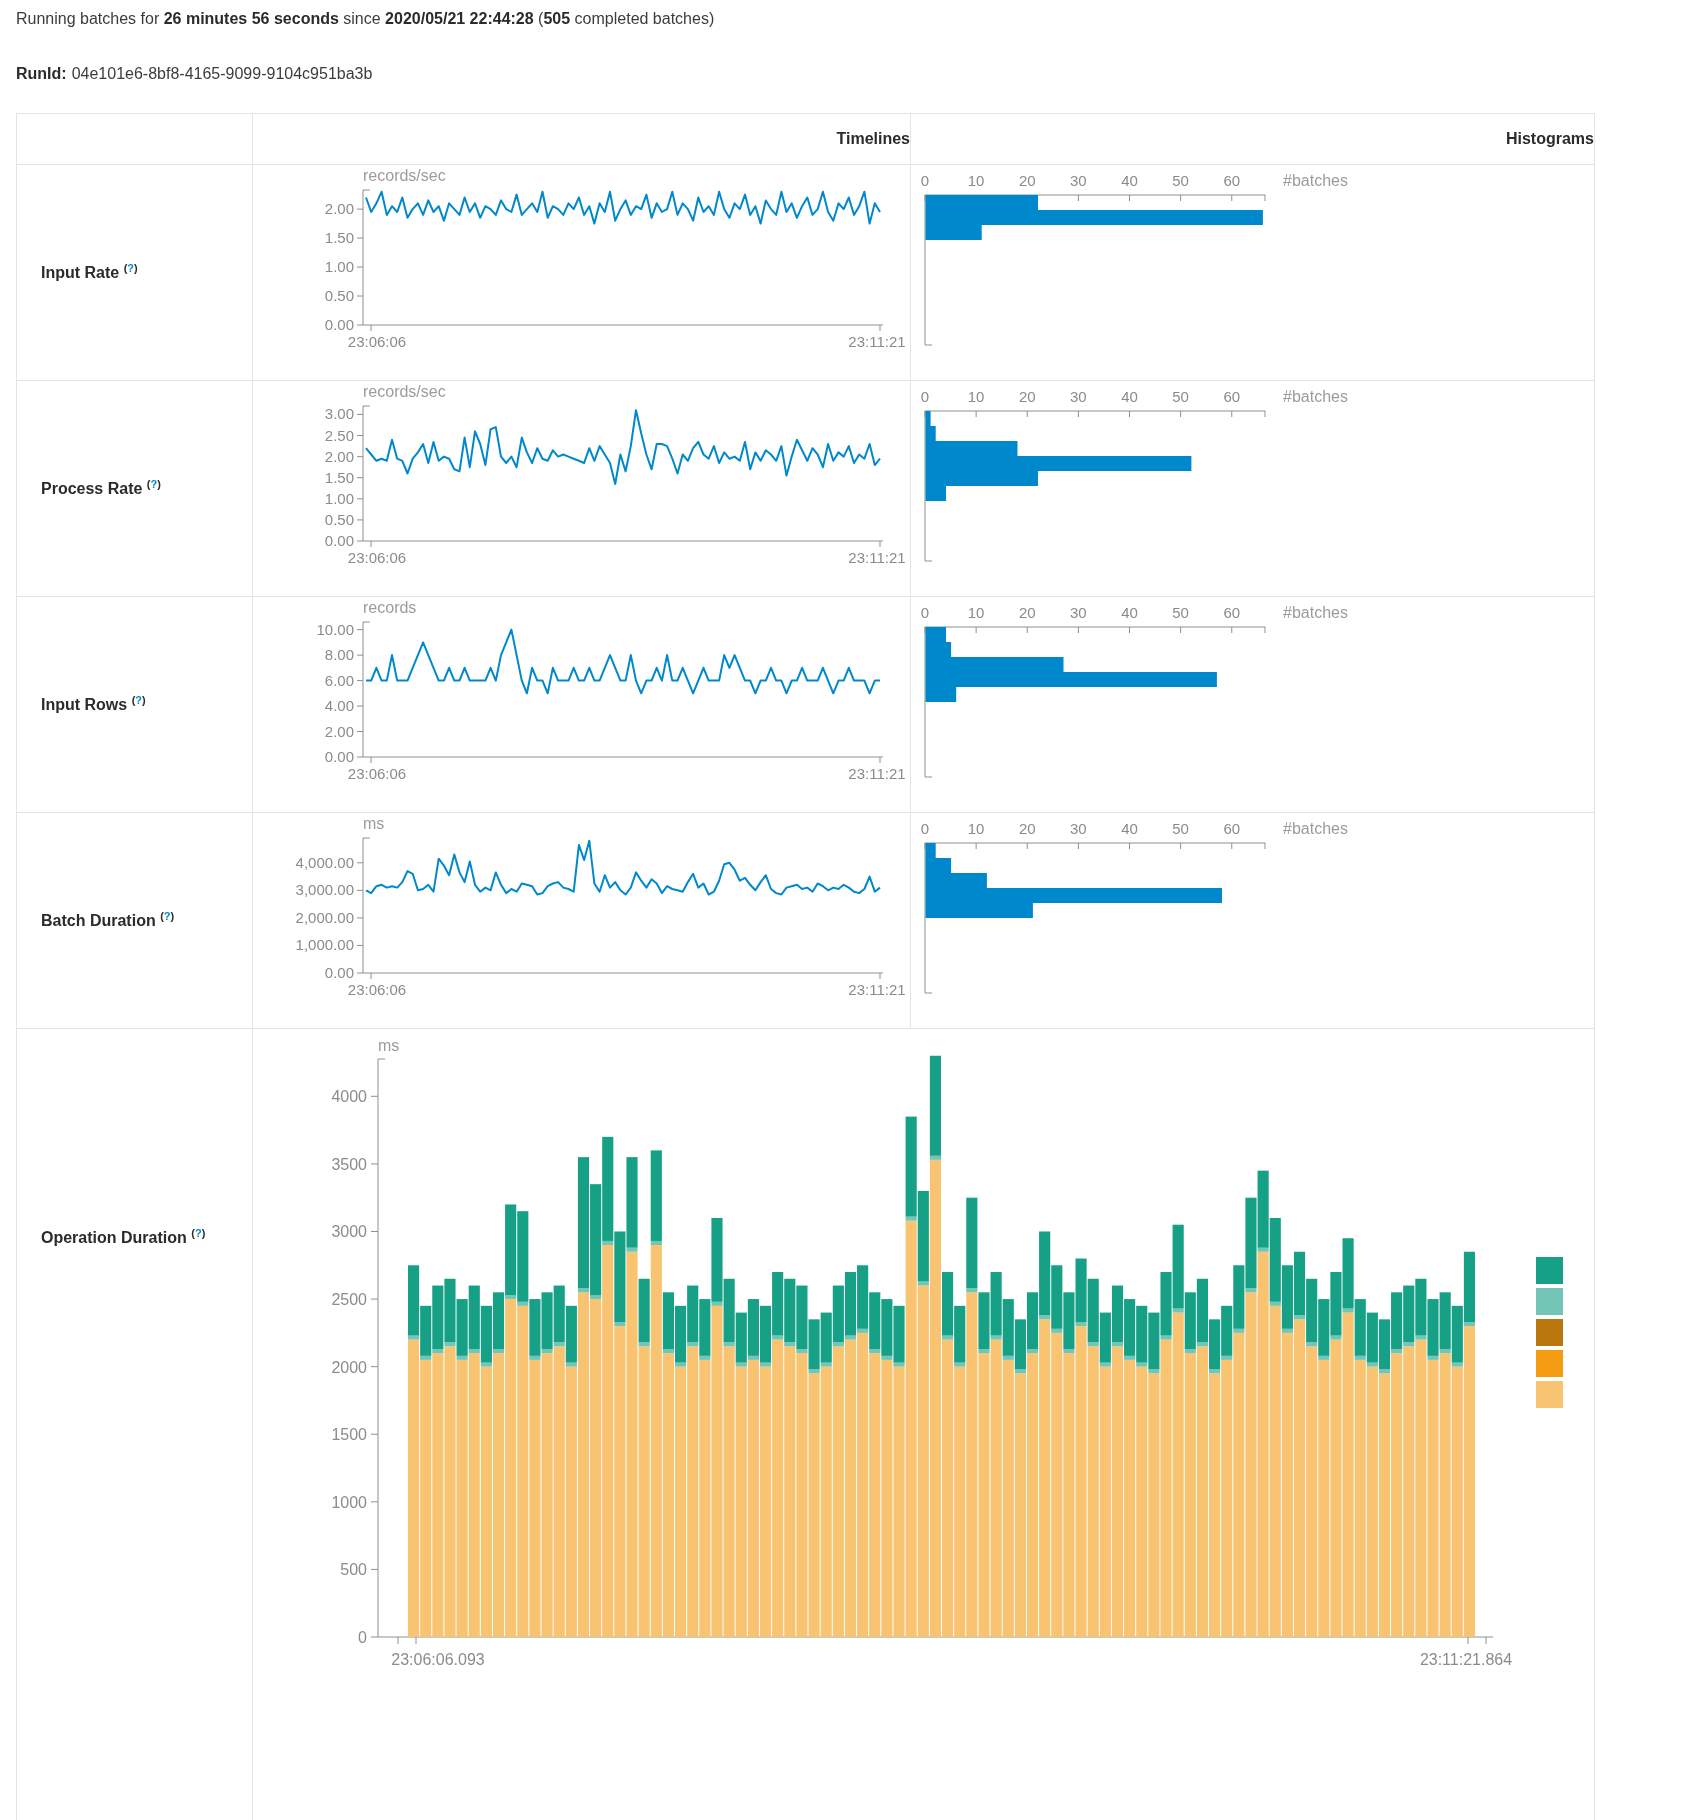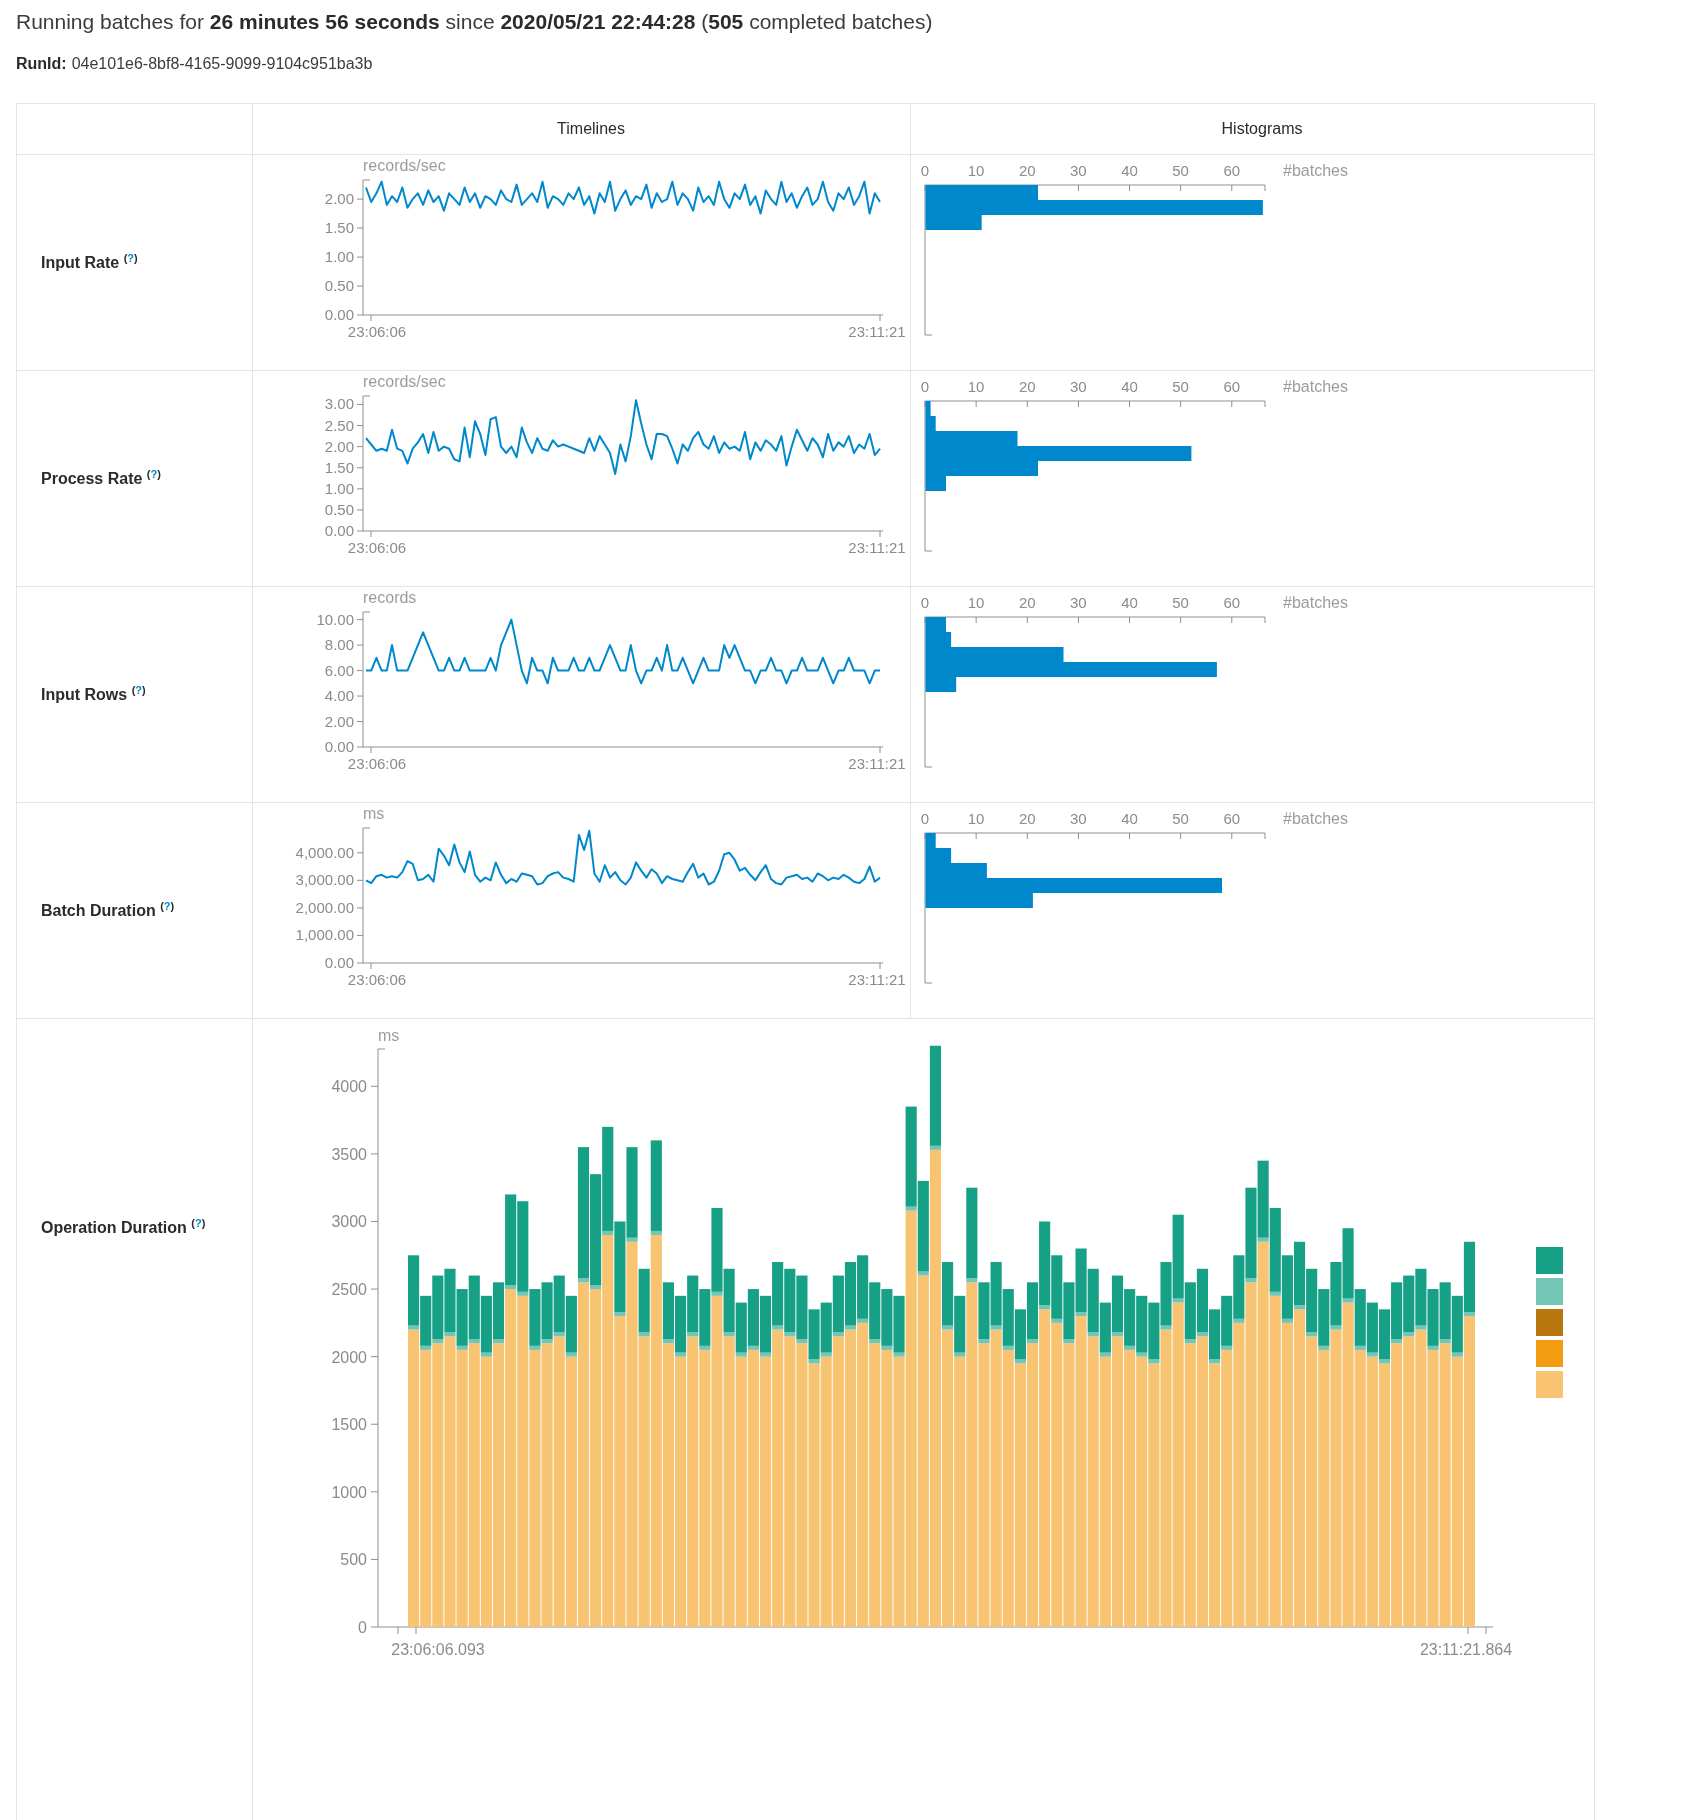--- a/index.html
+++ b/index.html
@@ -1,26 +1,26 @@
 <!DOCTYPE html>
 <html><head>
 <meta charset="utf-8">
 <style>
   html,body{margin:0;padding:0;background:#fff;}
   body{width:1693px;font-family:"Liberation Sans",sans-serif;color:#333;}
   .page{padding:10px 16px 0 16px;}
   h1{font-size:30px;font-weight:700;margin:8px 0 16px;color:#2b2b2b;}
-  .subtitle{font-size:21px;color:#3c3c3c;margin:0 0 16px;}
+  .subtitle{font-size:16px;color:#3c3c3c;margin:0 0 32px;}
   .subtitle b{font-weight:700;color:#2b2b2b;}
   .meta{font-size:16px;line-height:27px;margin-bottom:26px;color:#3c3c3c;}
   .meta b{color:#2b2b2b;}
   .meta .v{margin-left:5px;}
   table.stats{border-collapse:collapse;table-layout:fixed;width:1578px;margin-bottom:2px;}
   .stats th,.stats td{border:1px solid #e4e4e4;padding:0;overflow:hidden;}
-  .stats th{height:50px;text-align:center;font-size:16px;font-weight:400;padding-left:19px;color:#2b2b2b;}
+  .stats th{height:50px;text-align:right;font-size:16px;font-weight:700;padding-left:19px;color:#2b2b2b;}
   .stats td.label-cell{padding-left:24px;font-size:16px;font-weight:700;color:#2b2b2b;vertical-align:middle;}
   .stats tr.r td{height:215px;}
   .stats tr.op-row td{height:680px;}
   .stats td.label-top{vertical-align:top;padding-top:198px;}
   sup.help{font-size:11px;font-weight:700;}
   sup.help .q{color:#0088cc;}
   .chart{width:100%;height:100%;}
   svg{display:block;}
   svg text{font-family:"Liberation Sans",sans-serif;}
   .tick{fill:#8b8b8b;font-size:15px;}

